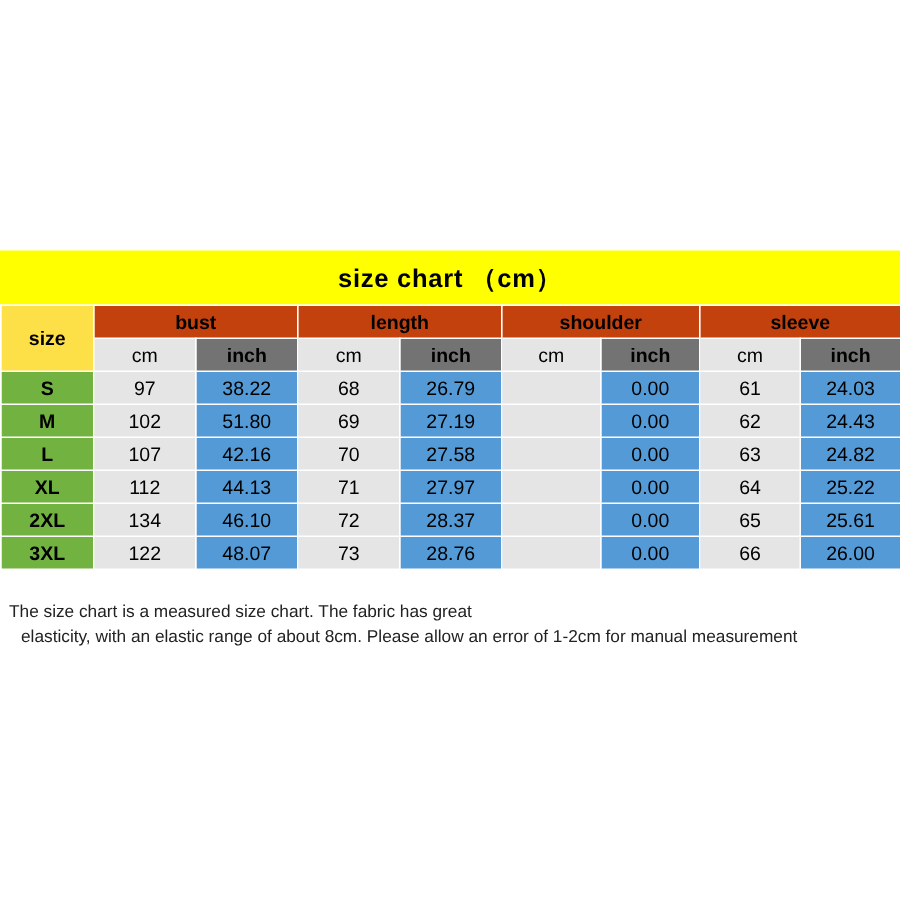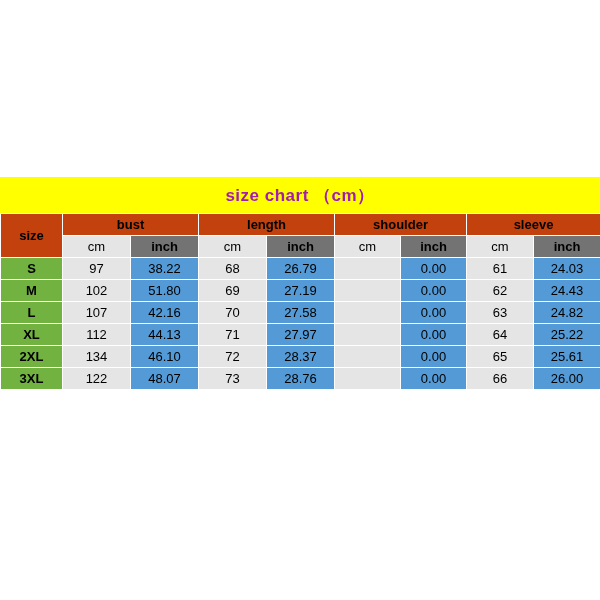--- a/index.html
+++ b/index.html
@@ -24,25 +24,24 @@
     left: 0;
     top: 167px;
     width: 600px;
   }
   .title-bar {
     background: #ffff00;
     height: 36px;
     display: flex;
     align-items: center;
     justify-content: center;
-    color: #a21caf;
+    color: #000000;
     font-weight: bold;
     font-size: 17px;
     letter-spacing: 0.5px;
-    margin-top: 10px;
   }
   table.size-table {
     border-collapse: collapse;
     width: 600px;
     table-layout: fixed;
   }
   table.size-table td, table.size-table th {
     border: 1px solid #ffffff;
     text-align: center;
     font-size: 13px;
@@ -58,21 +57,21 @@
     background: #539ad6;
   }
   .c-blue-head {
     background: #737373;
     font-weight: bold;
   }
   .c-white {
     background: #e5e5e5;
   }
   .c-size-head {
-    background: #c2410c;
+    background: #fde047;
     font-weight: bold;
     margin-left: 20px;
   }
   .row-label {
     background: #72b240;
     font-weight: bold;
   }
   .note {
     position: absolute;
     left: 6px;
@@ -199,14 +198,18 @@
           <td class="c-blue">28.76</td>
           <td class="c-white"></td>
           <td class="c-blue">0.00</td>
           <td class="c-white">66</td>
           <td class="c-blue">26.00</td>
         </tr>
       </tbody>
     </table>
   </div>
 
+  <div class="note">
+    <div class="line1">The size chart is a measured size chart. The fabric has great</div>
+    <div class="line2">elasticity, with an elastic range of about 8cm. Please allow an error of 1-2cm for manual measurement</div>
+  </div>
 
 </div>
 
 </body></html>

